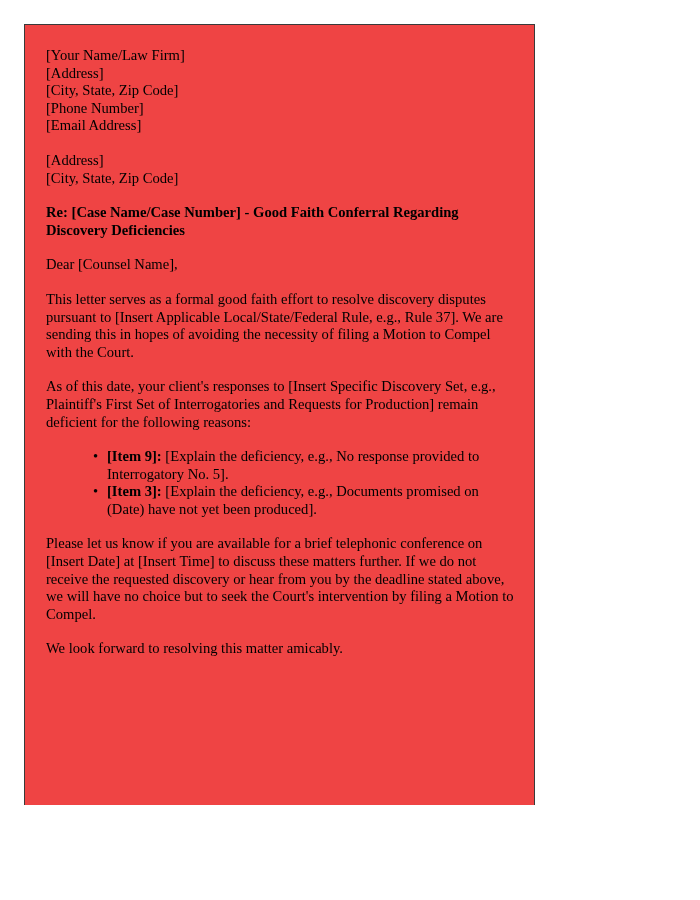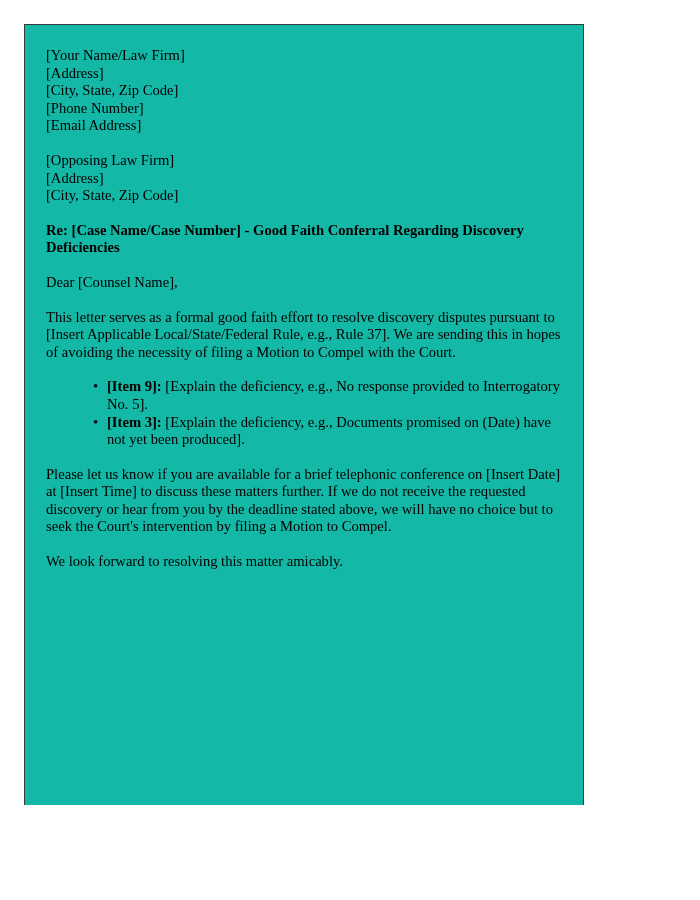--- a/index.html
+++ b/index.html
@@ -13,26 +13,26 @@
     height: 900px;
     overflow: hidden;
     font-family: "Liberation Serif", "DejaVu Serif", serif;
     color: #000000;
   }
 
   .page-frame {
     position: absolute;
     left: 24px;
     top: 24px;
-    width: 560px;
+    width: 511px;
     height: 781px;
     border: 1px solid #3a3a3a;
     border-bottom: none;
     box-sizing: border-box;
-    background: #14b8a6;
+    background: #ef4444;
     overflow: hidden;
   }
 
   .doc-body {
     padding: 22px 18px 0 21px;
     font-size: 14.6px;
     line-height: 17.6px;
   }
 
   .addr-block {
@@ -97,31 +97,31 @@
     <div class="addr-block">
       <div class="addr-line">[Your Name/Law Firm]</div>
       <div class="addr-line">[Address]</div>
       <div class="addr-line">[City, State, Zip Code]</div>
       <div class="addr-line">[Phone Number]</div>
       <div class="addr-line">[Email Address]</div>
     </div>
 
 
     <div class="addr-block">
-      <div class="addr-line">[Opposing Law Firm]</div>
       <div class="addr-line">[Address]</div>
       <div class="addr-line">[City, State, Zip Code]</div>
     </div>
 
     <div class="subject-line">Re: [Case Name/Case Number] - Good Faith Conferral Regarding Discovery Deficiencies</div>
 
     <div class="salutation">Dear [Counsel Name],</div>
 
     <div class="para">This letter serves as a formal good faith effort to resolve discovery disputes pursuant to [Insert Applicable Local/State/Federal Rule, e.g., Rule 37]. We are sending this in hopes of avoiding the necessity of filing a Motion to Compel with the Court.</div>
 
+    <div class="para">As of this date, your client's responses to [Insert Specific Discovery Set, e.g., Plaintiff's First Set of Interrogatories and Requests for Production] remain deficient for the following reasons:</div>
 
     <ul class="deficiency-list">
       <li>
         <span class="item-label">[Item 9]:</span>
         <span>[Explain the deficiency, e.g., No response provided to Interrogatory No. 5].</span>
       </li>
       <li>
         <span class="item-label">[Item 3]:</span>
         <span>[Explain the deficiency, e.g., Documents promised on (Date) have not yet been produced].</span>
       </li>

